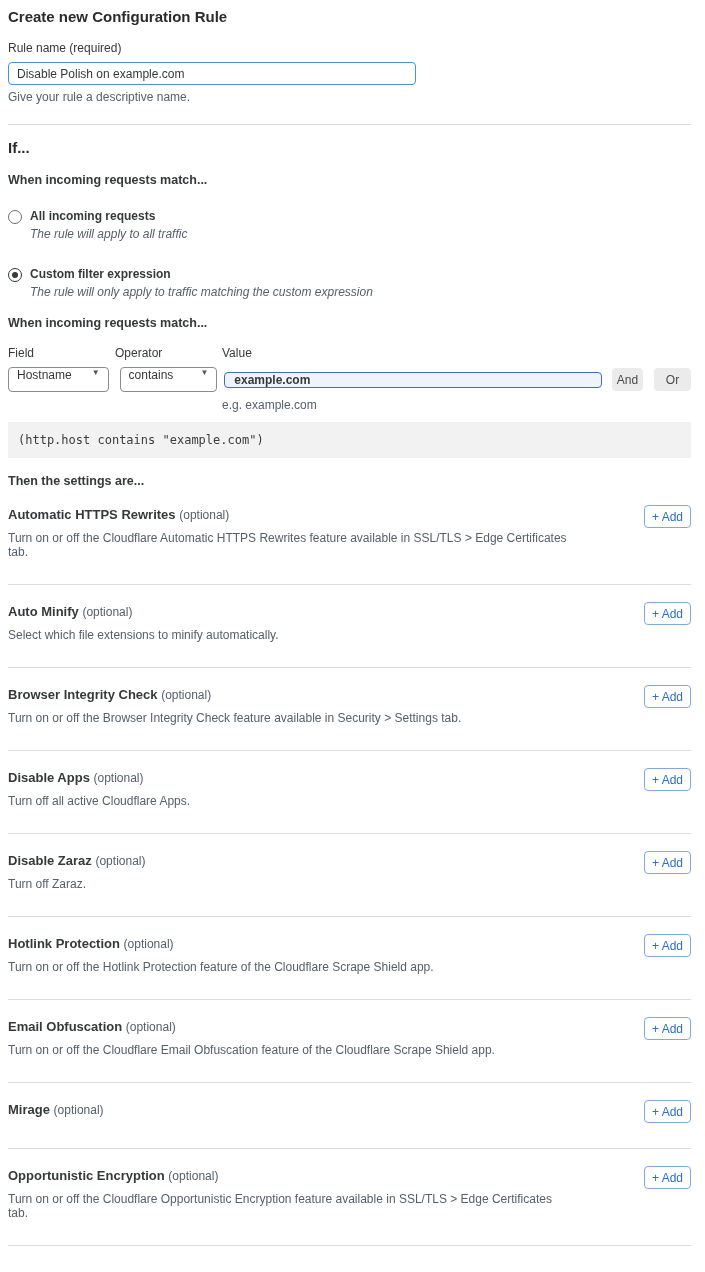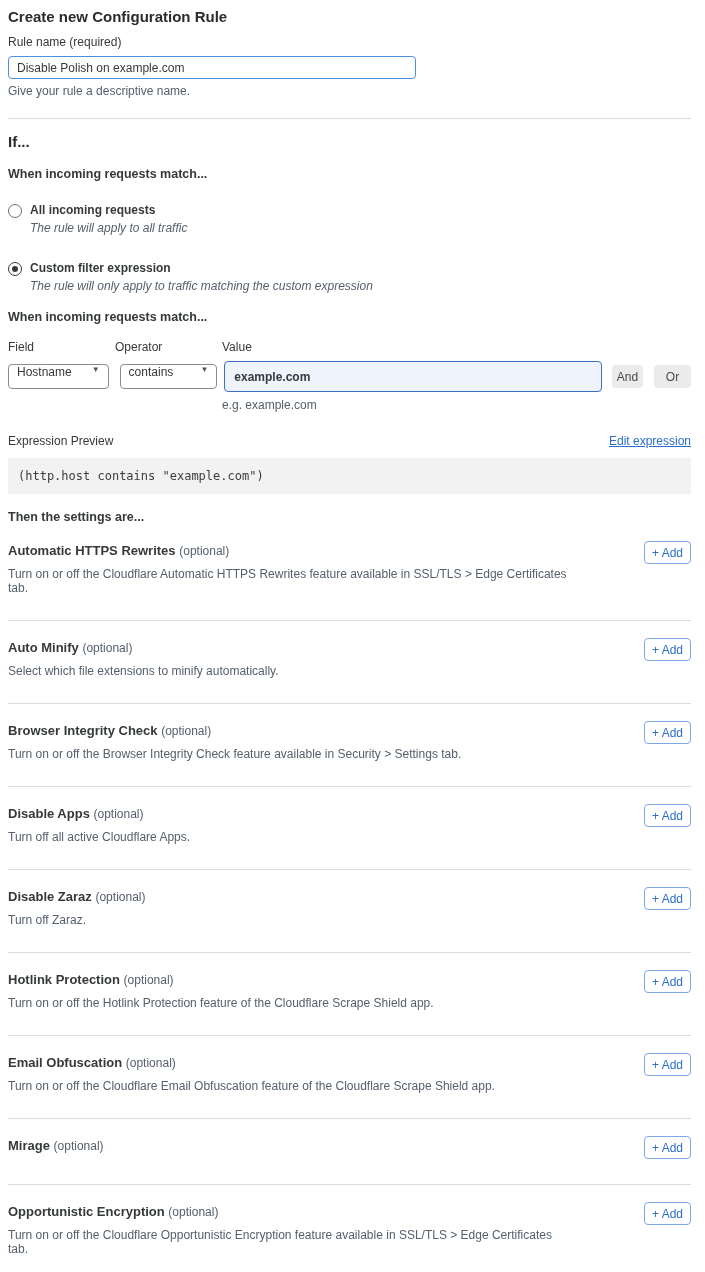--- a/index.html
+++ b/index.html
@@ -16,21 +16,21 @@
   }
   *{box-sizing:border-box;margin:0;padding:0;}
   html,body{background:#fff;}
   body{
     width:705px;height:1272px;overflow:hidden;
     font-family:"Liberation Sans","DejaVu Sans",sans-serif;
     font-size:12px;color:var(--text_dark);
   }
   .page{padding:8px 14px 0 8px;}
   h1.page-title{font-size:15px;font-weight:700;color:#2b2b2b;line-height:18px;}
-  .field-label{margin-top:9px;color:var(--text_dark);}
+  .field-label{margin-top:15px;color:var(--text_dark);}
   .rule-name-input{
     margin-top:7px;width:408px;height:23px;
     border:1px solid var(--focus_border);border-radius:4px;
     padding:0 8px;font-size:12px;color:var(--text_dark);
     font-family:"Liberation Sans","DejaVu Sans",sans-serif;
     outline:none;background:#fff;display:block;
   }
   .help-text{margin-top:5px;color:var(--text_gray);}
   hr.divider{border:none;border-top:1px solid var(--divider);margin-top:20px;}
   h2.if-heading{font-size:15px;font-weight:700;margin-top:14px;color:#2b2b2b;}
@@ -55,21 +55,21 @@
   .builder-row{display:flex;margin-top:7px;align-items:center;}
   .fake-select{
     height:25px;border:1px solid var(--select_border);border-radius:4px;background:#fff;
     display:flex;align-items:flex-start;justify-content:space-between;
     padding:0 8px;cursor:default;
   }
   .fake-select .caret{font-size:8px;color:#555;margin-left:8px;}
   .sel-field{width:103px;margin-right:11px;}
   .sel-operator{width:100px;margin-right:7px;}
   .value-input{
-    width:388px;height:31px;border:1px solid var(--value_border);border-radius:4px;
+    width:388px;height:16px;border:1px solid var(--value_border);border-radius:4px;
     background:var(--value_bg);padding:0 9px;font-size:12px;font-weight:700;
     color:var(--text_dark);font-family:"Liberation Sans","DejaVu Sans",sans-serif;outline:none;
   }
   .btn-gray{
     background:var(--btn_gray_bg);border:none;border-radius:4px;height:23px;
     color:#4a4a4a;font-size:12px;font-family:inherit;cursor:pointer;
   }
   .btn-and{width:32px;margin-left:10px;}
   .btn-or{width:38px;margin-left:11px;}
   .eg-text{margin-top:6px;margin-left:214px;color:var(--text_gray);}
@@ -146,24 +146,20 @@
       <span>contains</span>
       <span class="caret">▼</span>
     </div>
     <input class="value-input" type="text" value="example.com" style="">
     <button class="btn-gray btn-and">And</button>
     <button class="btn-gray btn-or">Or</button>
   </div>
 
   <div class="eg-text">e.g. example.com</div>
 
-  <div class="preview-head">
-    <span class="preview-label">Expression Preview</span>
-    <a class="edit-link">Edit expression</a>
-  </div>
   <div class="code-box">
     <span>(http.host contains "example.com")</span>
   </div>
 
   <div class="then-heading">Then the settings are...</div>
 
   <div>
     <div class="setting-row">
       <div class="setting-texts">
         <div class="setting-title"><span>Automatic HTTPS Rewrites</span> <span class="setting-optional">(optional)</span></div>

